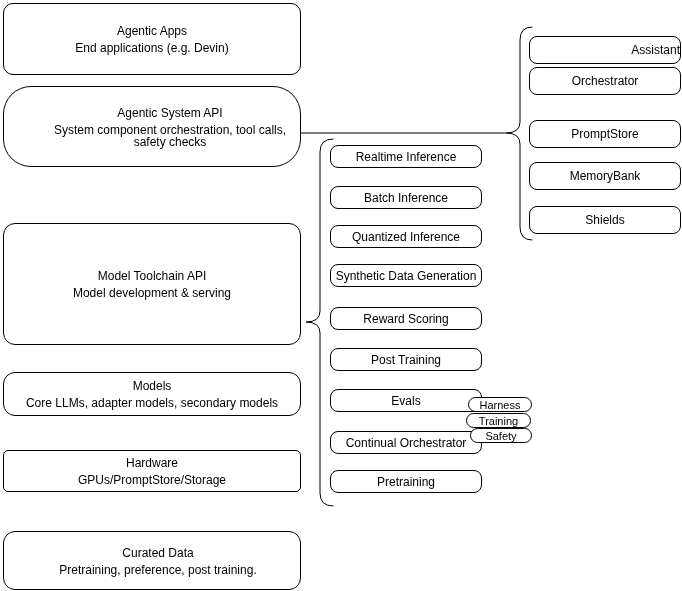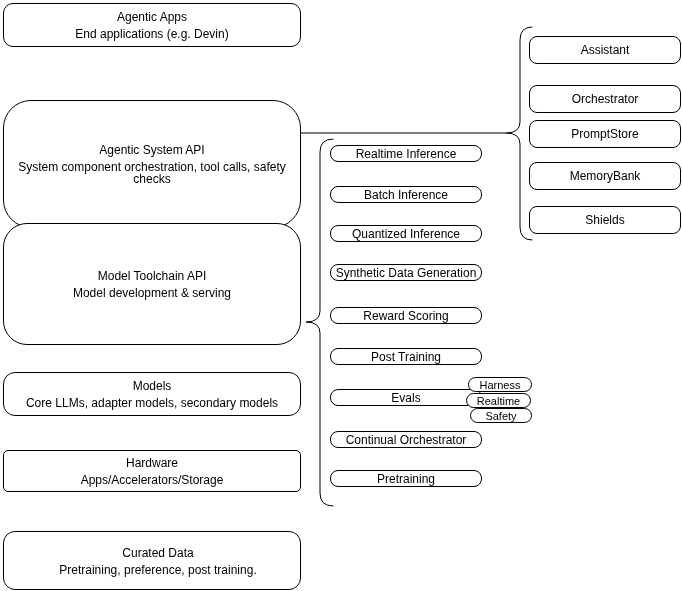--- a/index.html
+++ b/index.html
@@ -31,21 +31,21 @@
     text-align: center;
     gap: 4px;
     z-index: 2;
   }
   .btitle { font-size: 12px; line-height: 14px; }
   .bsub   { font-size: 12px; line-height: 12px; }
   .mbox {
     position: absolute;
     left: 330px;
     width: 152px;
-    height: 17px;
+    height: 23px;
     box-sizing: border-box;
     border: 1px solid #000000;
     border-radius: 8px;
     background: #ffffff;
     display: flex;
     align-items: center;
     justify-content: center;
     font-size: 12px;
     z-index: 2;
   }
@@ -69,56 +69,57 @@
     height: 15px;
     box-sizing: border-box;
     border: 1px solid #000000;
     border-radius: 8px;
     background: #ffffff;
     display: flex;
     align-items: center;
     justify-content: center;
     font-size: 11px;
     z-index: 3;
+    margin-top: 20px;
   }
 </style>
 </head>
 <body>
 
 <div class="canvas">
 
   <svg class="overlay" width="682" height="591" viewBox="0 0 682 591">
     <path d="M 301 133 L 506 133" stroke="#000000" stroke-width="1" fill="none"></path>
     <path d="M 333 139 Q 320 139 320 152 L 320 311 Q 320 322 306 322 Q 320 322 320 333 L 320 493 Q 320 506 333 506" stroke="#000000" stroke-width="1" fill="none" stroke-linecap="round" stroke-linejoin="round"></path>
     <path d="M 532 27 Q 520 27 520 40 L 520 122 Q 520 133 506 133 Q 520 133 520 144 L 520 227 Q 520 240 532 240" stroke="#000000" stroke-width="1" fill="none" stroke-linecap="round" stroke-linejoin="round"></path>
   </svg>
 
-  <div class="lbox" style="top:3px;height:44px;border-radius:10px;">
+  <div class="lbox" style="top:3px;height:72px;border-radius:10px;">
     <div class="btitle">Agentic Apps</div>
     <div class="bsub">End applications (e.g. Devin)</div>
   </div>
 
-  <div class="lbox" style="top:100px;height:128px;border-radius:28px;">
+  <div class="lbox" style="top:86px;height:81px;border-radius:28px;padding-left:36px;">
     <div class="btitle">Agentic System API</div>
     <div class="bsub">System component orchestration, tool calls, safety checks</div>
   </div>
 
-  <div class="lbox" style="top:223px;height:122px;border-radius:24px;">
+  <div class="lbox" style="top:223px;height:122px;border-radius:12px;">
     <div class="btitle">Model Toolchain API</div>
     <div class="bsub">Model development &amp; serving</div>
   </div>
 
   <div class="lbox" style="top:372px;height:44px;border-radius:12px;">
     <div class="btitle">Models</div>
     <div class="bsub">Core LLMs, adapter models, secondary models</div>
   </div>
 
   <div class="lbox" style="top:450px;height:42px;border-radius:5px;">
     <div class="btitle">Hardware</div>
-    <div class="bsub">Apps/Accelerators/Storage</div>
+    <div class="bsub">GPUs/PromptStore/Storage</div>
   </div>
 
   <div class="lbox" style="top:531px;height:59px;border-radius:12px;padding-left:12px;">
     <div class="btitle">Curated Data</div>
     <div class="bsub">Pretraining, preference, post training.</div>
   </div>
 
   <div class="mbox" style="top:145px;">
     <span>Realtime Inference</span>
   </div>
@@ -144,30 +145,30 @@
     <span>Continual Orchestrator</span>
   </div>
   <div class="mbox" style="top:470px;">
     <span>Pretraining</span>
   </div>
 
   <div class="pill" style="left:468px;top:377px;width:64px;">
     <span>Harness</span>
   </div>
   <div class="pill" style="left:466px;top:393px;width:65px;">
-    <span>Realtime</span>
+    <span>Training</span>
   </div>
   <div class="pill" style="left:470px;top:408px;width:62px;">
     <span>Safety</span>
   </div>
 
-  <div class="rbox" style="top:36px;">
+  <div class="rbox" style="top:36px;justify-content:flex-end;">
     <span>Assistant</span>
   </div>
-  <div class="rbox" style="top:85px;">
+  <div class="rbox" style="top:67px;">
     <span>Orchestrator</span>
   </div>
   <div class="rbox" style="top:120px;">
     <span>PromptStore</span>
   </div>
   <div class="rbox" style="top:162px;">
     <span>MemoryBank</span>
   </div>
   <div class="rbox" style="top:206px;">
     <span>Shields</span>

